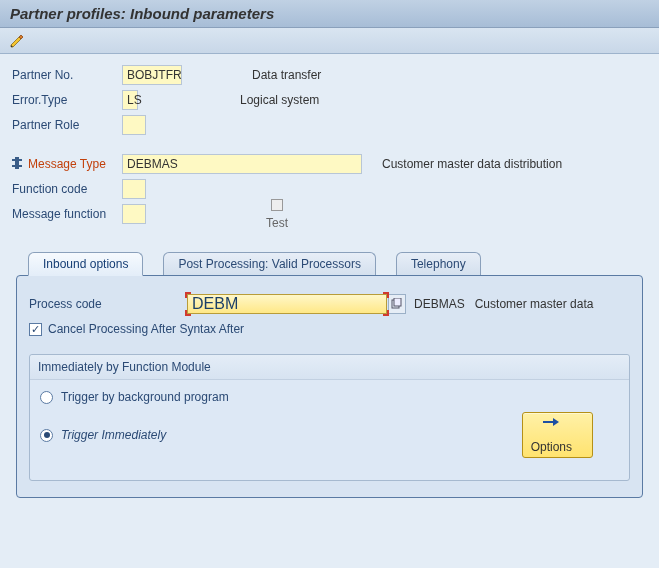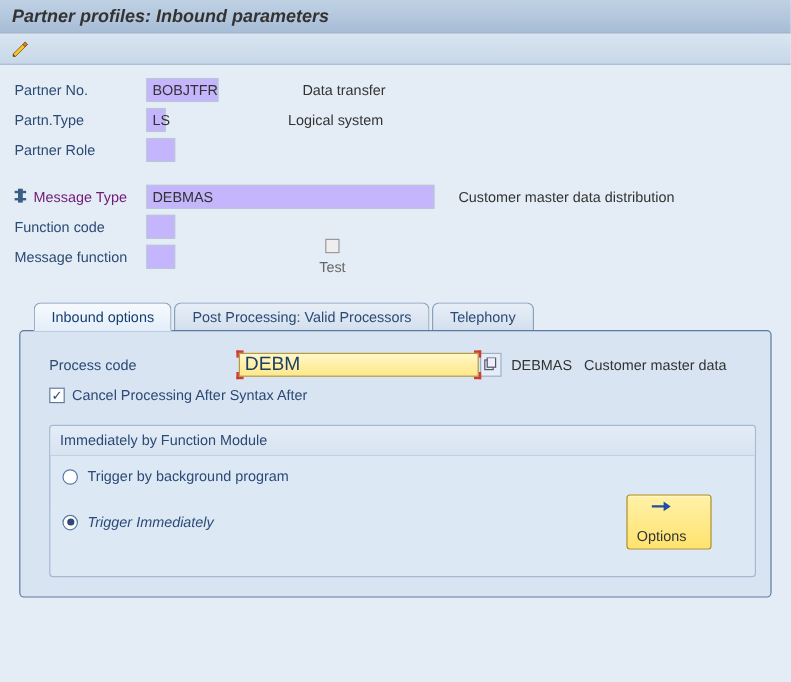--- a/index.html
+++ b/index.html
@@ -42,24 +42,24 @@
   }
   .row .lbl {
     width: 110px;
     color: #2b4a75;
   }
   .row .message-lbl {
     display:flex;
     align-items:center;
     gap:6px;
     width:110px;
-    color:#701a75;
+    color:#c2410c;
   }
   .field-box {
-    background: #c4b5fd;
+    background: #fef9c3;
     border: 1px solid #b8c6d6;
     font-size: 12px;
     color: #333;
     padding: 2px 4px;
     height: 20px;
     line-height: 14px;
   }
   .w60 { width: 60px; }
   .w28 { width: 16px; }
   .w24 { width: 24px; }
@@ -100,36 +100,36 @@
     z-index:2;
   }
   .tab {
     background: linear-gradient(#e7eef7,#d4e0ee);
     border:1px solid #8aa0bb;
     border-bottom:none;
     border-radius:6px 6px 0 0;
     padding:4px 14px;
     font-size:12px;
     color:#2b4a75;
-    margin-right:2px;
+    margin-right:20px;
     cursor:pointer;
   }
   .tab.active {
     background: linear-gradient(#f6fafe,#e4eef9);
     color:#153d74;
     font-weight:normal;
     position:relative;
     top:1px;
     border-bottom:1px solid #e4eef9;
   }
   .tab-panel {
     border:1px solid #5a7aa3;
     border-radius:4px;
     background:#d8e4f2;
-    padding:18px 12px 16px 24px;
+    padding:18px 12px 16px 12px;
     min-height:190px;
     position:relative;
     z-index:1;
   }
 
   .proc-row {
     display:flex;
     align-items:center;
     margin-bottom:8px;
   }
@@ -249,21 +249,21 @@
 </div>
 
 <div class="main">
 
   <div class="row">
     <span class="lbl">Partner No.</span>
     <span class="field-box w60">BOBJTFR</span>
     <span class="desc">Data transfer</span>
   </div>
   <div class="row">
-    <span class="lbl">Partn.Type</span>
+    <span class="lbl">Error.Type</span>
     <span class="field-box w28">LS</span>
     <span class="desc" style="margin-left:102px">Logical system</span>
   </div>
   <div class="row">
     <span class="lbl">Partner Role</span>
     <span class="field-box w24"></span>
   </div>
 
   <div class="spacer"></div>
 

